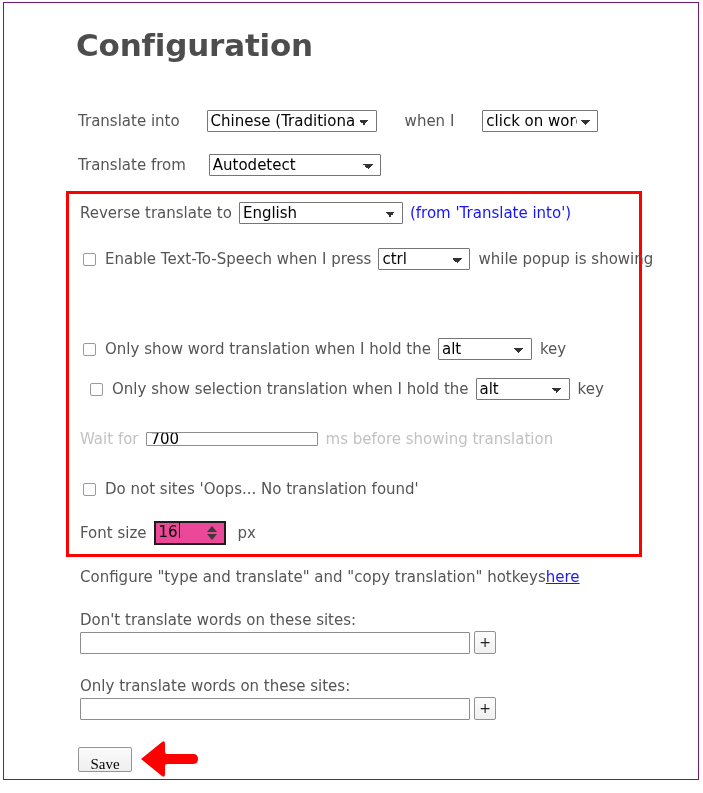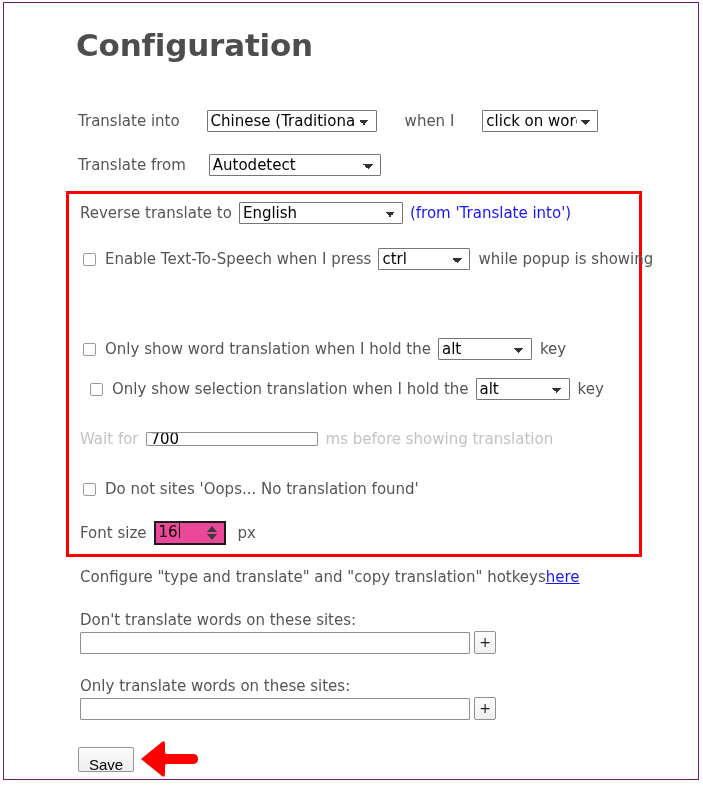--- a/index.html
+++ b/index.html
@@ -187,21 +187,21 @@
   }
   .save-btn {
     position: absolute;
     left: 74px;
     top: 744px;
     min-width: 54px;
     height: 25px;
     border: 1px solid #949494;
     border-radius: 2px;
     background: linear-gradient(#fbfbfb, #eeeeee);
-    font-family: Liberation Sans, sans-serif;
+    font-family: Liberation Serif, serif;
     font-size: 15px;
     color: #000;
     padding: 8px 10px;
     cursor: pointer;
     box-sizing: border-box;
   }
 
   
   .blue-note { color: #1414ff; font-size: 15px; margin-left: 7px; }
   a.inline-link { color: #1a1aee; text-decoration: underline; }

